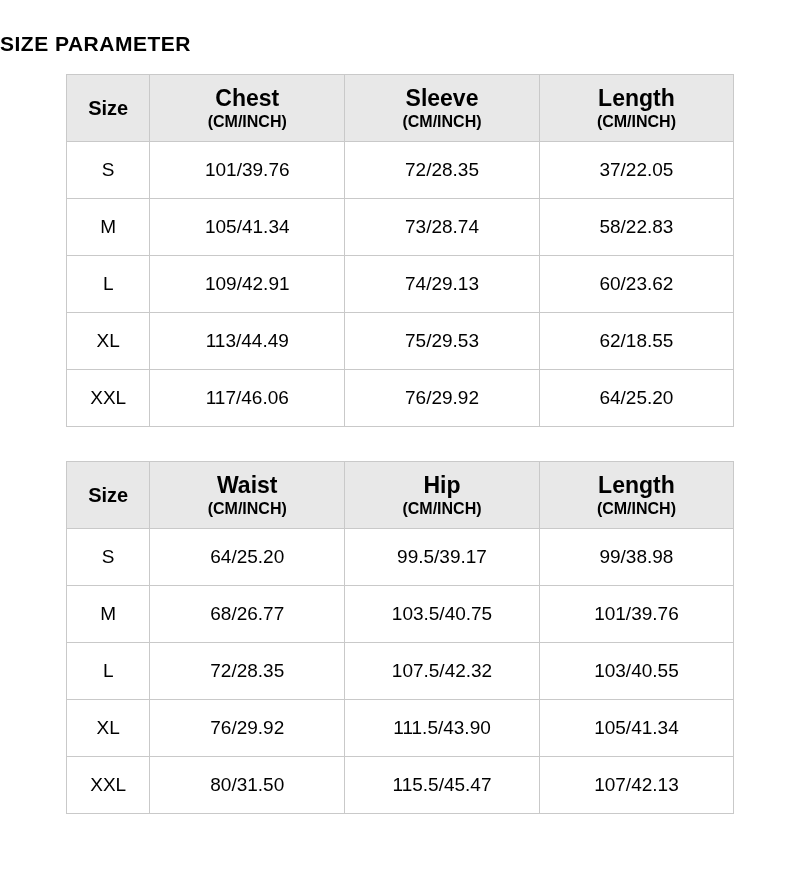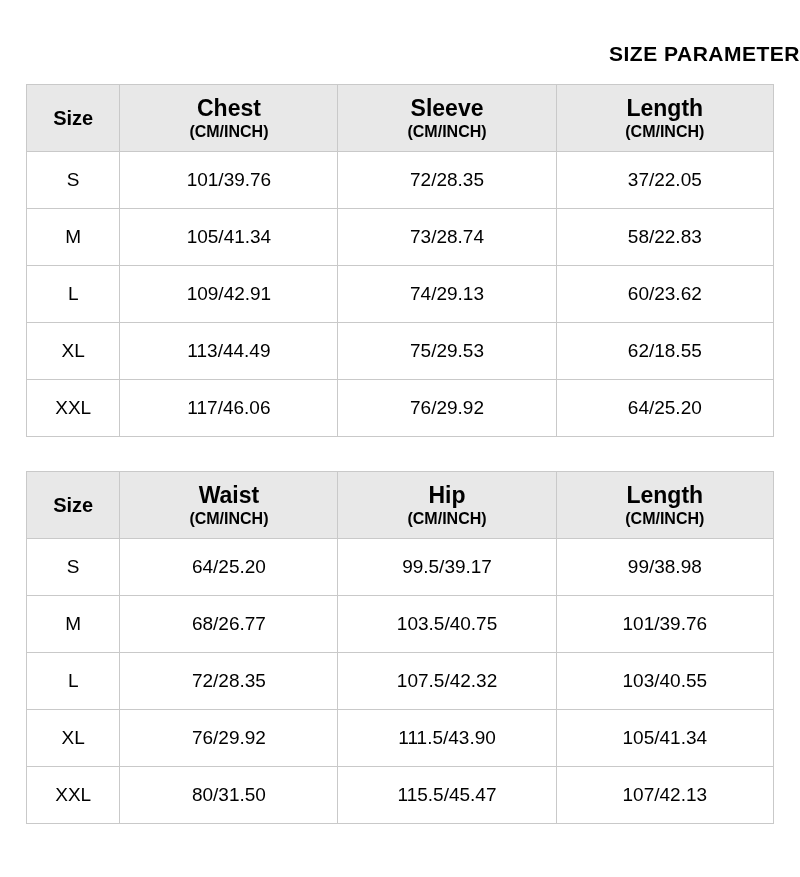--- a/index.html
+++ b/index.html
@@ -14,29 +14,29 @@
     color: #000000;
     -webkit-font-smoothing: antialiased;
   }
   .page {
     width: 800px;
     height: 877px;
     box-sizing: border-box;
     position: relative;
   }
   .title {
-    text-align: right;
+    text-align: left;
     font-size: 21px;
     font-weight: bold;
     letter-spacing: 0.5px;
-    padding-top: 42px;
+    padding-top: 32px;
     padding-bottom: 18px;
   }
   .table-wrap {
-    width: 748px;
+    width: 668px;
     margin: 0 auto;
   }
   table.size-table {
     width: 100%;
     border-collapse: collapse;
     table-layout: fixed;
     border: 1px solid #c9c9c9;
   }
   table.size-table td,
   table.size-table th {

